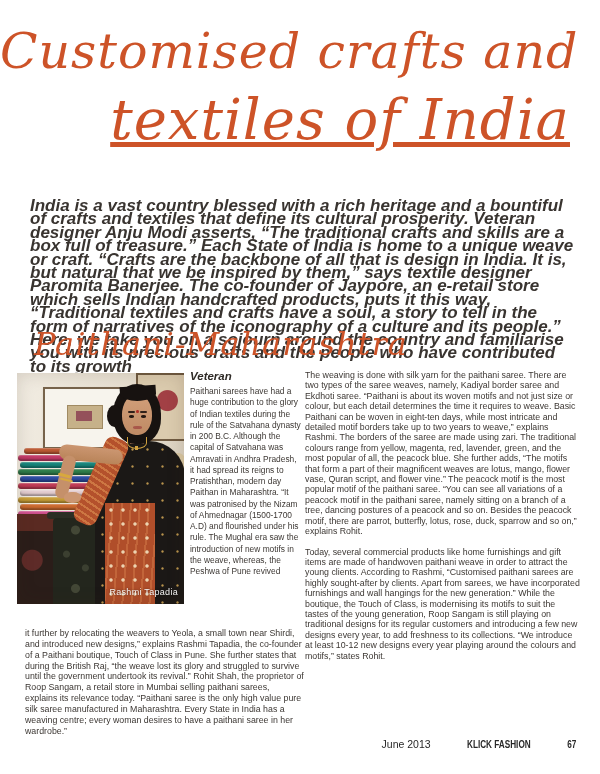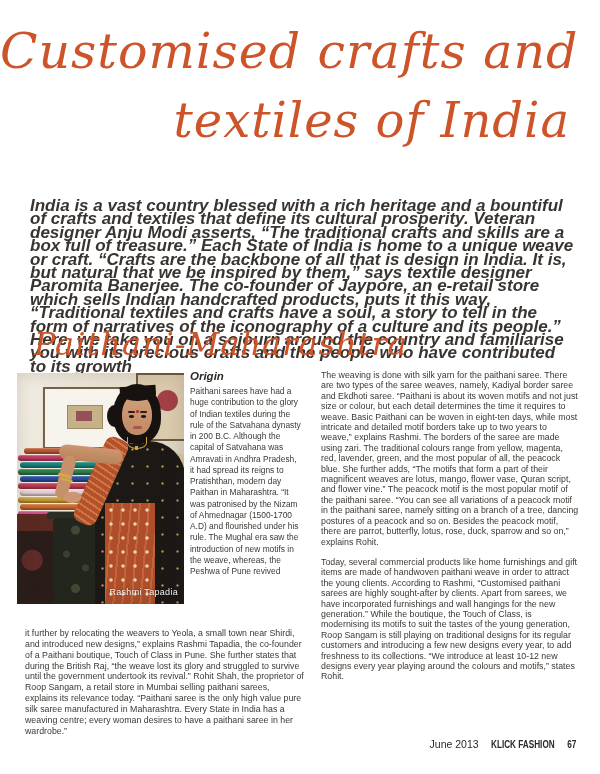--- a/index.html
+++ b/index.html
@@ -7,21 +7,21 @@
     width:600px; height:774px; background:#ffffff;
     font-family:"Liberation Sans", sans-serif;
     -webkit-font-smoothing:antialiased;
   }
   .page { position:relative; width:600px; height:774px; background:#ffffff; overflow:hidden; }
 
   
   .title-block { position:absolute; top:14px; left:0; right:30px; text-align:right;
     font-family:"DejaVu Serif", serif; font-style:italic; color:var(--accent,#cd5328); }
   .title-line1 { font-size:49px; line-height:76px; letter-spacing:1px; white-space:nowrap; }
-  .title-line2 { font-size:48px; line-height:60px; letter-spacing:1px; white-space:nowrap; }
+  .title-line2 { font-size:56px; line-height:60px; letter-spacing:1px; white-space:nowrap;text-decoration:underline; }
 
   
   .intro { position:absolute; left:30px; top:182px; width:545px;
     font-size:17px; line-height:13.4px; font-weight:bold; font-style:italic; color:#393430; }
 
   
   .section-heading { position:absolute; left:34px; top:326px;
     font-family:"DejaVu Serif", serif; font-style:italic; font-size:32px; line-height:36px;
     color:var(--accent,#cd5328); letter-spacing:1px; white-space:nowrap; }
 
@@ -98,26 +98,26 @@
 
   .photo-caption { right:6px; bottom:7px; color:rgba(255,255,255,.95); font-size:9px;
     letter-spacing:.3px; text-shadow:0 0 2px rgba(0,0,0,.55); }
   .vignette { left:0; top:0; right:0; bottom:0; box-shadow:inset 0 0 18px rgba(60,40,20,.18); }
 
   
   .col-heading { font-style:italic; font-weight:bold; font-size:11.5px; color:#2e2a26; margin:0 0 4px 0; }
   .origin-col { position:absolute; left:190px; top:370px; width:113px; }
   .origin-col p { margin:0; font-size:8.4px; line-height:11.25px; color:#3c3733; }
   .colours-col { position:absolute; left:305px; top:370px; width:275px; }
-  .colours-col p { margin:0 0 10px 16px; font-size:8.8px; line-height:10.4px; color:#3c3733; }
+  .colours-col p { margin:0 0 10px 0; font-size:8.8px; line-height:10.4px; color:#3c3733; }
   .origin-cont { position:absolute; left:25px; top:619px; width:279px;
     font-size:8.8px; line-height:10.9px; color:#3c3733; }
 
   
-  .footer { position:absolute; top:738px; right:22px; display:flex; gap:3px; align-items:baseline;
+  .footer { position:absolute; top:738px; right:22px; display:flex; gap:27px; align-items:baseline;
     font-size:10.5px; color:#282828; }
   .footer-date { font-weight:normal; }
   .condensed { display:inline-block; transform:scaleX(.78); transform-origin:center; font-weight:bold; }
 </style>
 </head>
 <body>
 
 <div class="page">
 
   <div class="title-block">
@@ -176,21 +176,21 @@
     <div class="ph forearm"></div>
     <div class="ph hand"></div>
     <div class="ph bangle-1"></div>
     <div class="ph bangle-2"></div>
 
     <div class="ph vignette"></div>
     <div class="ph photo-caption">Rashmi Tapadia</div>
   </div>
 
   <div class="origin-col">
-    <h3 class="col-heading">Origin</h3>
+    <h3 class="col-heading">Veteran</h3>
     <p>Paithani sarees have had a huge contribution to the glory of Indian textiles during the rule of the Satvahana dynasty in 200 B.C. Although the capital of Satvahana was Amravati in Andhra Pradesh, it had spread its reigns to Pratishthan, modern day Paithan in Maharashtra. “It was patronised by the Nizam of Ahmednagar (1500-1700 A.D) and flourished under his rule. The Mughal era saw the introduction of new motifs in the weave, whereas, the Peshwa of Pune revived</p>
   </div>
 
   <div class="colours-col">
     <p>The weaving is done with silk yarn for the paithani saree. There are two types of the saree weaves, namely, Kadiyal border saree and Ekdhoti saree. “Paithani is about its woven motifs and not just size or colour, but each detail determines the time it requires to weave. Basic Paithani can be woven in eight-ten days, while most intricate and detailed motif borders take up to two years to weave,” explains Rashmi. The borders of the saree are made using zari. The traditional colours range from yellow, magenta, red, lavender, green, and the most popular of all, the peacock blue. She further adds, “The motifs that form a part of their magnificent weaves are lotus, mango, flower vase, Quran script, and flower vine.” The peacock motif is the most popular motif of the paithani saree. “You can see all variations of a peacock motif in the paithani saree, namely sitting on a branch of a tree, dancing postures of a peacock and so on. Besides the peacock motif, there are parrot, butterfly, lotus, rose, duck, sparrow and so on,” explains Rohit.</p>
     <p>Today, several commercial products like home furnishings and gift items are made of handwoven paithani weave in order to attract the young clients. According to Rashmi, “Customised paithani sarees are highly sought-after by clients. Apart from sarees, we have incorporated furnishings and wall hangings for the new generation.” While the boutique, the Touch of Class, is modernising its motifs to suit the tastes of the young generation, Roop Sangam is still playing on traditional designs for its regular customers and introducing a few new designs every year, to add freshness to its collections. “We introduce at least 10-12 new designs every year playing around the colours and motifs,” states Rohit.</p>
   </div>
 
   <p class="origin-cont">it further by relocating the weavers to Yeola, a small town near Shirdi, and introduced new designs,” explains Rashmi Tapadia, the co-founder of a Paithani boutique, Touch of Class in Pune. She further states that during the British Raj, “the weave lost its glory and struggled to survive until the government undertook its revival.” Rohit Shah, the proprietor of Roop Sangam, a retail store in Mumbai selling paithani sarees, explains its relevance today. “Paithani saree is the only high value pure silk saree manufactured in Maharashtra. Every State in India has a weaving centre; every woman desires to have a paithani saree in her wardrobe.”</p>
 

